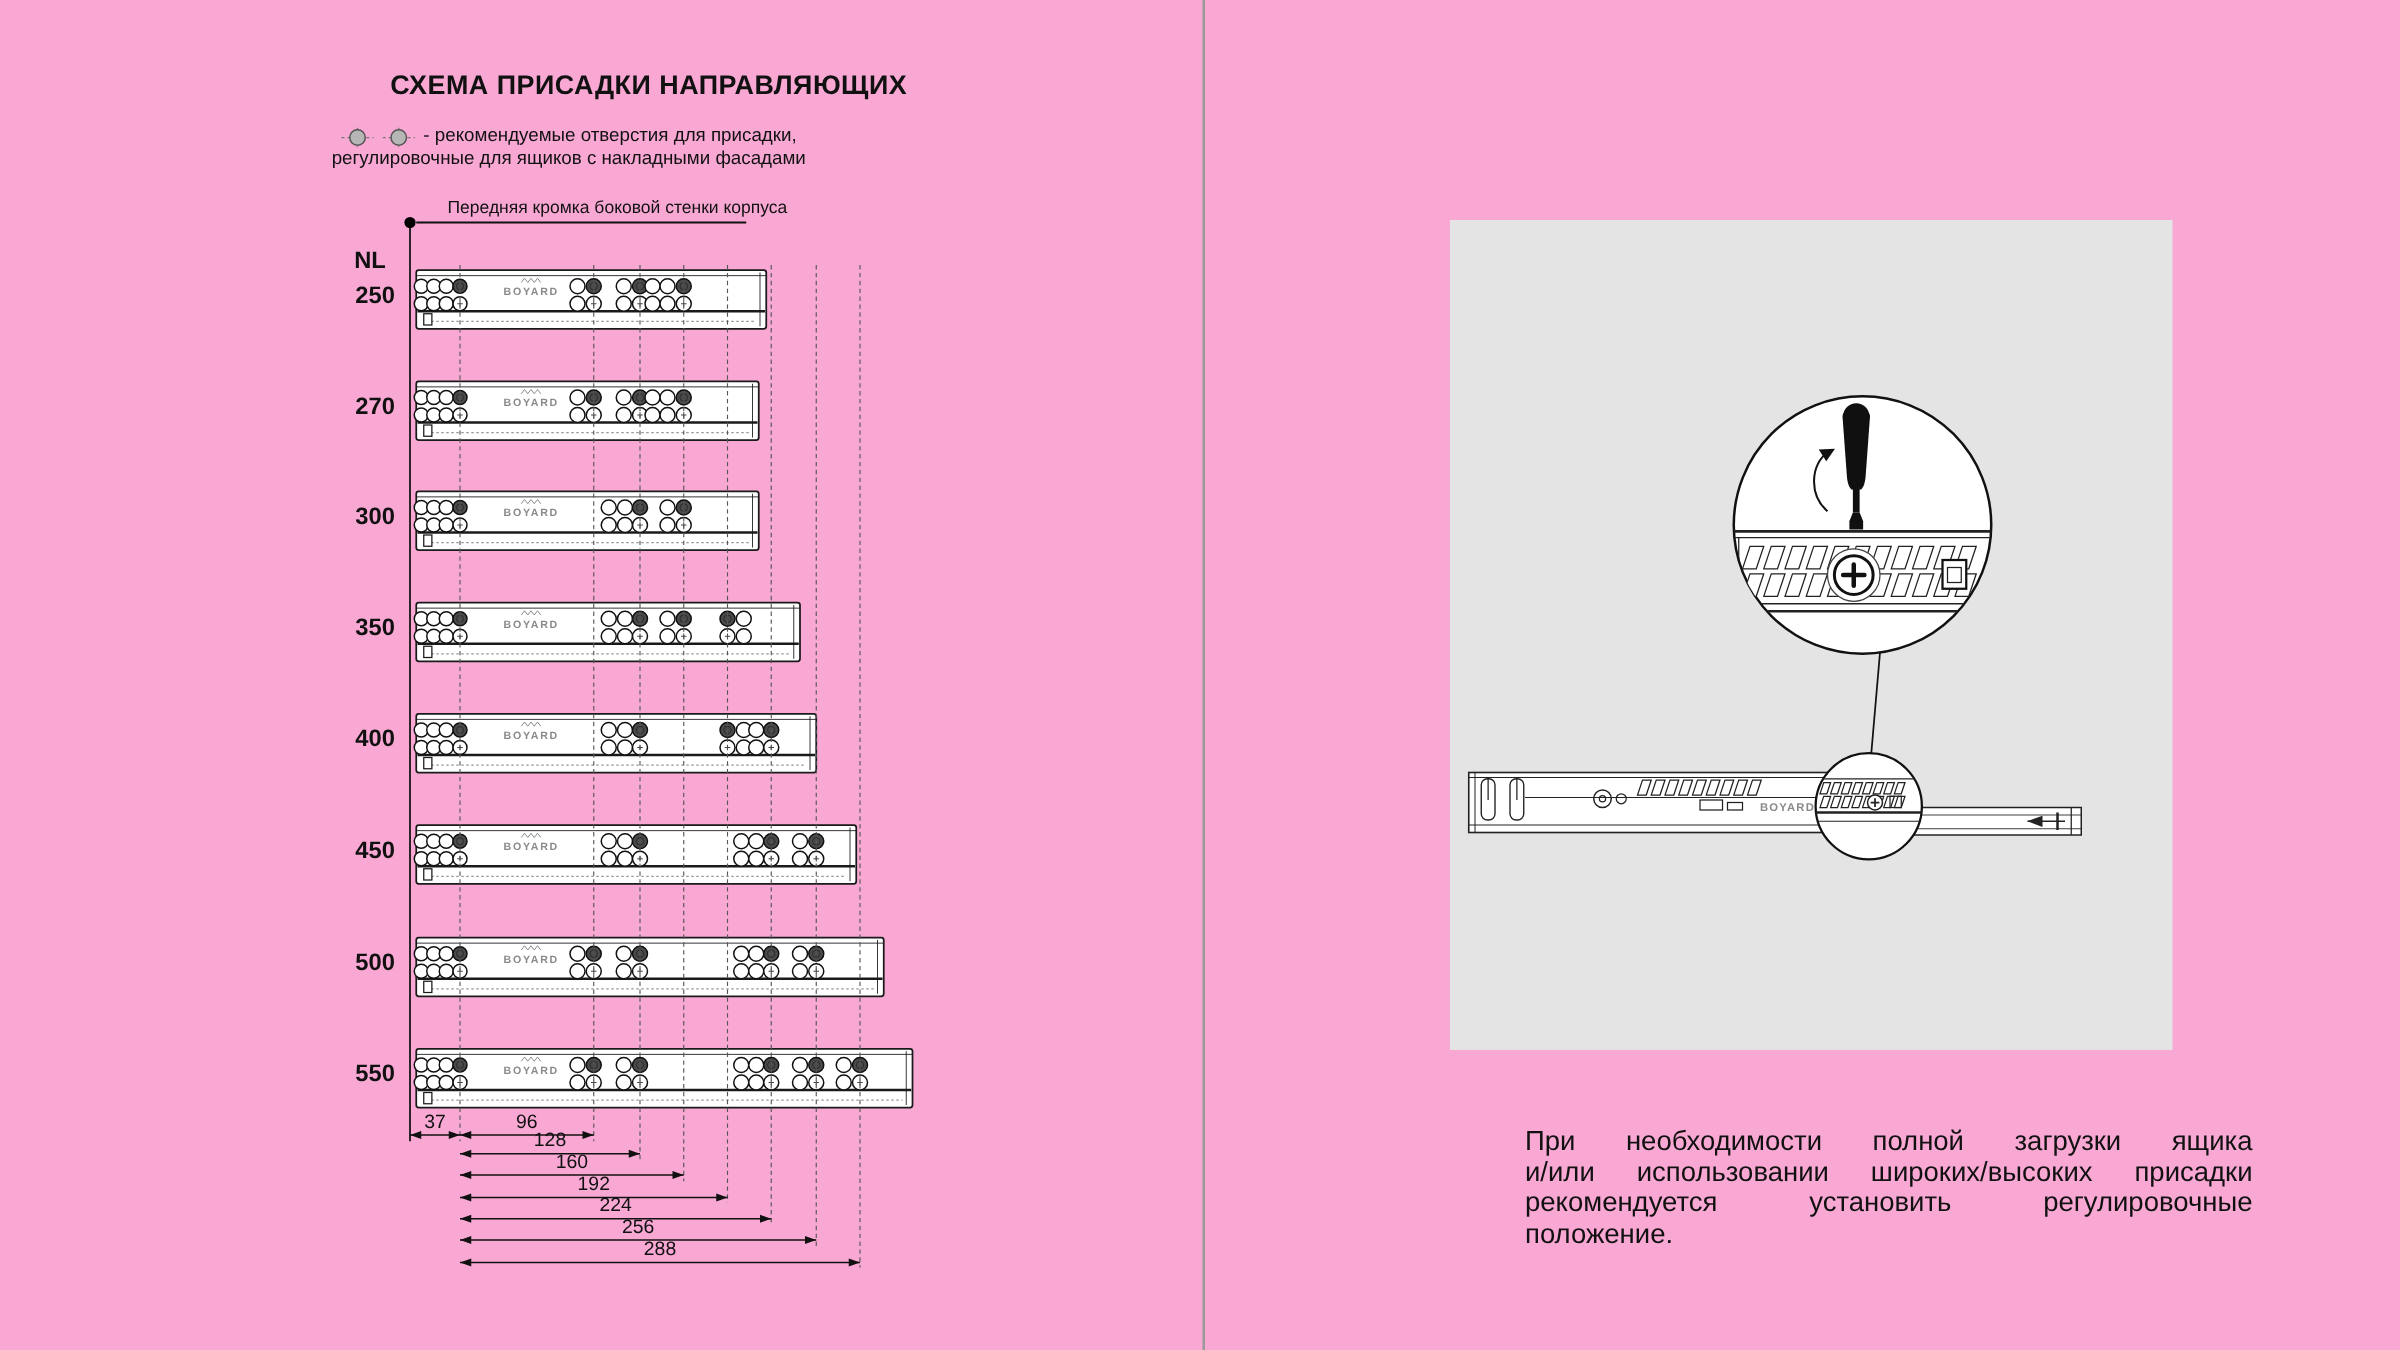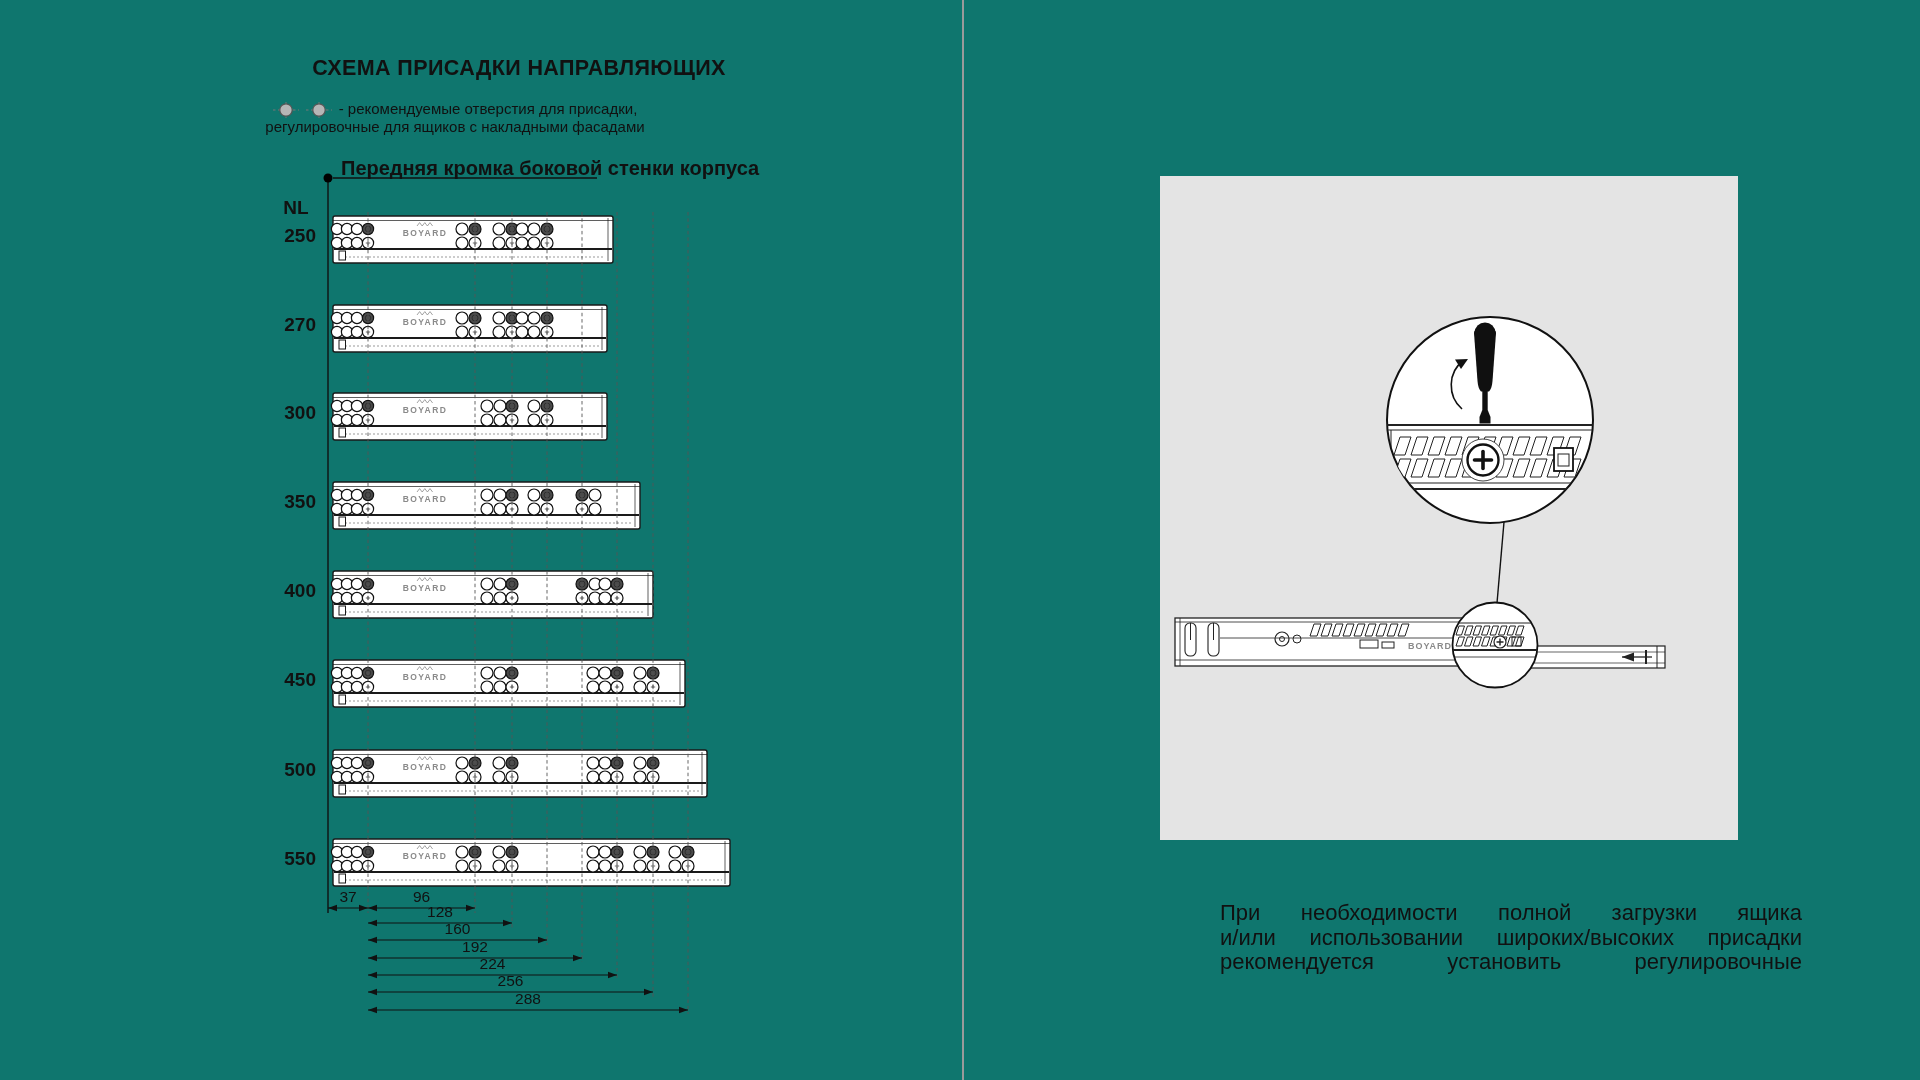--- a/index.html
+++ b/index.html
@@ -1,23 +1,23 @@
 <!DOCTYPE html>
 <html><head>
 <meta charset="utf-8">
 <style>
   html,body{margin:0;padding:0;background:#fff;}
-  .page{position:relative;width:1920px;height:1080px;background:#0f766e;overflow:hidden;
+  .page{position:relative;width:1920px;height:1080px;background:#f9a8d4;overflow:hidden;
         font-family:"Liberation Sans",sans-serif;color:#111;}
   .divider{position:absolute;left:962px;top:0;width:2px;height:1080px;background:#9a9a9a;}
   .left-title{position:absolute;left:239px;top:56px;width:560px;text-align:center;
               font-size:21.5px;font-weight:bold;letter-spacing:.4px;white-space:nowrap;}
   .legend{position:absolute;left:205px;top:100px;width:500px;font-size:15px;line-height:18px;text-align:center;}
   .legend-line1{display:flex;align-items:flex-end;justify-content:center;gap:7px;}
-  .edge-label{position:absolute;left:341px;top:157px;font-size:20px;font-weight:bold;white-space:nowrap;}
+  .edge-label{position:absolute;left:358px;top:157px;font-size:14px;font-weight:normal;white-space:nowrap;}
   #left-svg{position:absolute;left:0;top:0;width:960px;height:1080px;}
   .gray-box{position:absolute;left:1160px;top:176px;width:578px;height:664px;background:#e4e4e4;}
   #right-svg{position:absolute;left:0;top:0;width:578px;height:664px;}
   .right-title{position:absolute;left:1163px;top:52px;width:584px;text-align:center;
                font-size:25px;font-weight:bold;line-height:31px;}
   .paragraph{position:absolute;left:1188px;top:901px;width:582px;font-size:22px;line-height:24.6px;margin-left:32px;}
   .para-line{text-align:justify;text-align-last:justify;}
   .para-line.last{text-align-last:auto;}
   svg text{font-family:"Liberation Sans",sans-serif;}
 </style>
@@ -623,15 +623,16 @@
       </g>
       <path d="M302,233 C287,220 288,196 303,185" fill="none" stroke="#111" stroke-width="1.6"></path>
       <polygon points="308,183 295,183.5 301,193" fill="#111"></polygon>
     </svg>
   </div>
 
   <div class="paragraph">
     <div class="para-line">При необходимости полной загрузки ящика</div>
     <div class="para-line">и/или использовании широких/высоких присадки</div>
     <div class="para-line">рекомендуется установить регулировочные</div>
+    <div class="para-line last">положение.</div>
   </div>
 
 </div>
 
 </body></html>

